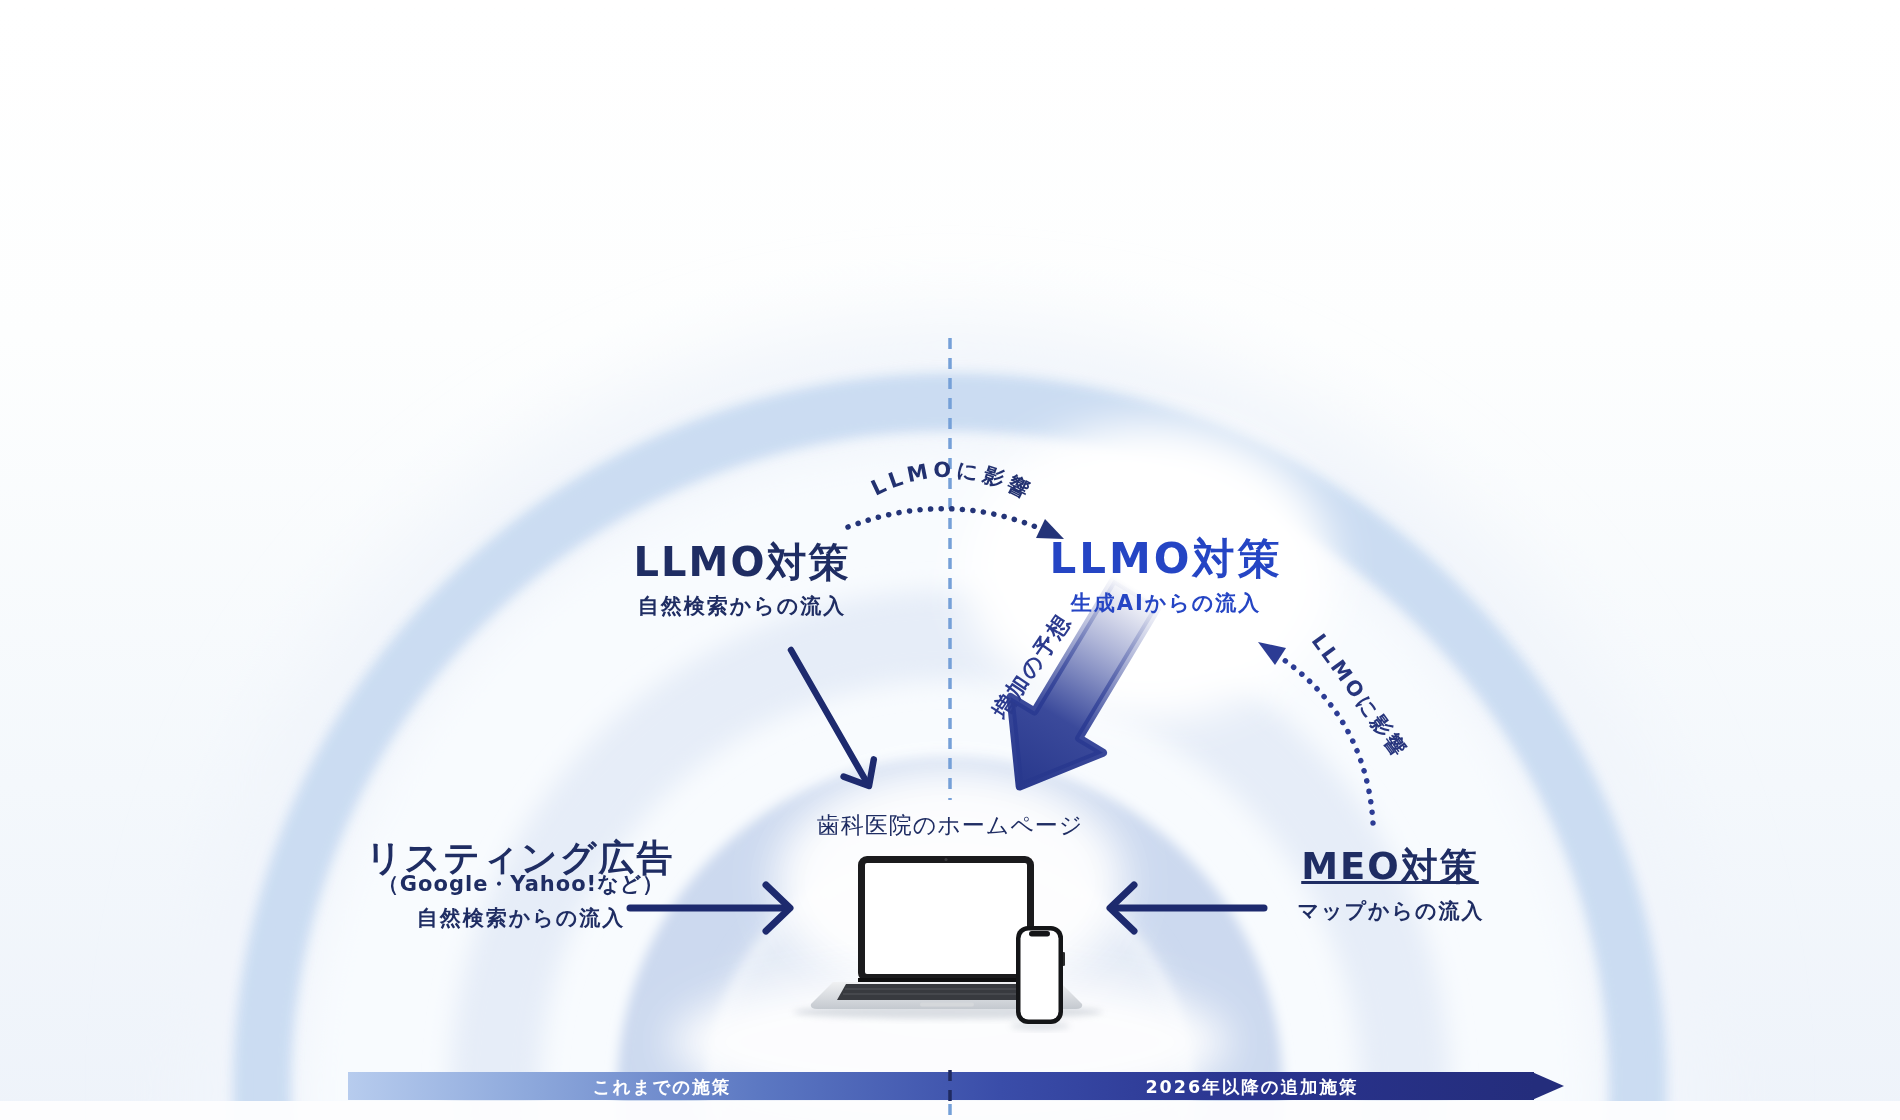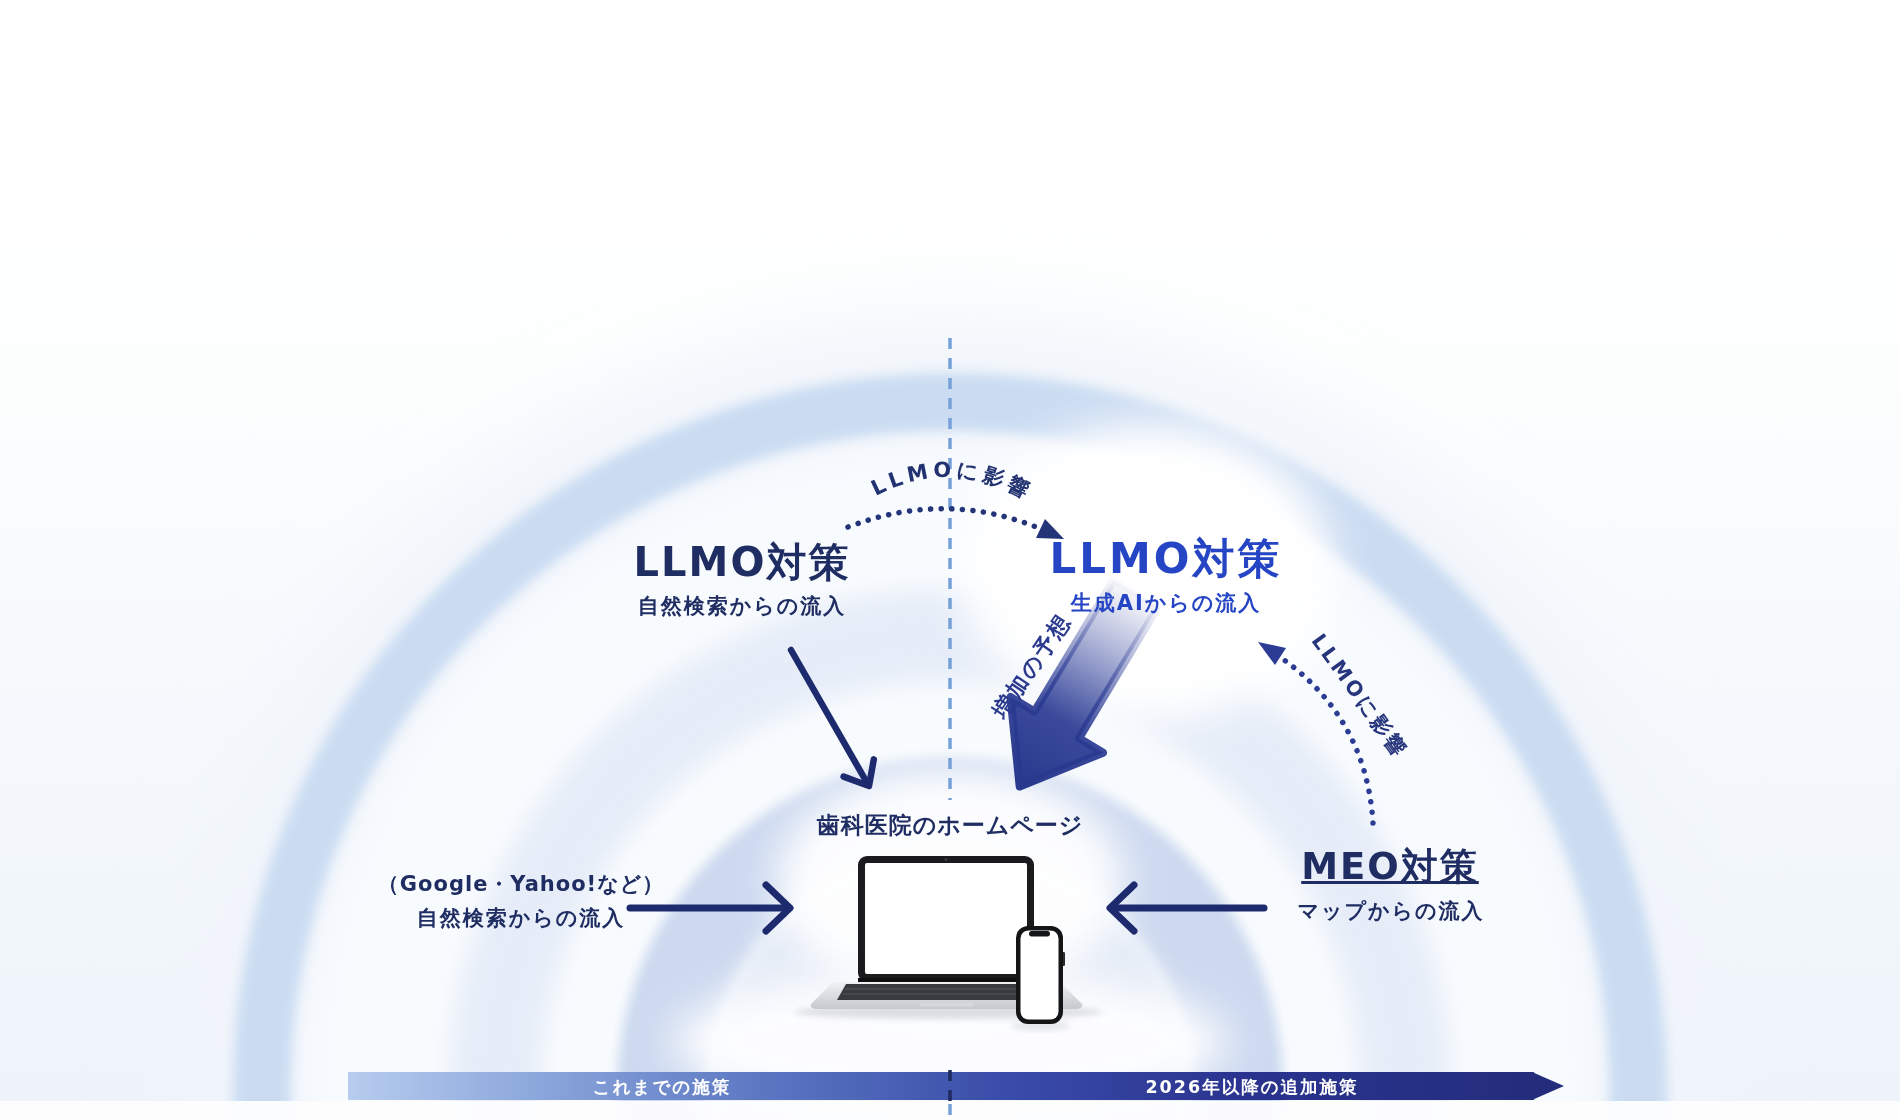--- a/index.html
+++ b/index.html
@@ -16,21 +16,21 @@
   }
   .t-navy{color:#1f2d63;}
   .t-blue{color:#2545c4;}
   .title{font-weight:700;letter-spacing:2px;}
   .seo-title{font-size:40px;}
   .llmo-title{font-size:42px;letter-spacing:3px;}
   .listing-title{font-size:36px;}
   .meo-title{font-size:37px;}
   .subtitle{font-size:21px;font-weight:700;letter-spacing:2px;}
   .note{font-size:21px;font-weight:600;letter-spacing:1px;}
-  .homepage-label{font-size:23px;font-weight:700;letter-spacing:1px;}
+  .homepage-label{font-size:23px;font-weight:400;letter-spacing:1px;}
   .bar-label{
     font-size:17.5px;font-weight:700;letter-spacing:2px;color:#ffffff;
     line-height:26px;
   }
 </style>
 </head>
 <body>
 
 <div class="stage">
 
@@ -161,20 +161,21 @@
 
     <text transform="translate(1354,700) rotate(54)" text-anchor="middle" font-size="20.5" font-weight="700" letter-spacing="3" fill="#27357d">LLMOに影響</text>
   </svg>
 
   <div class="label-block title seo-title t-navy" style="left:742px;top:538px;">LLMO対策</div>
   <div class="label-block subtitle t-navy" style="left:742px;top:594px;">自然検索からの流入</div>
 
   <div class="label-block title llmo-title t-blue" style="left:1166px;top:534px;">LLMO対策</div>
   <div class="label-block subtitle t-blue" style="left:1166px;top:591px;">生成AIからの流入</div>
 
+  <div class="label-block title listing-title t-navy" style="left:520px;top:836px;">リスティング広告</div>
   <div class="label-block note t-navy" style="left:521px;top:872px;">（Google・Yahoo!など）</div>
   <div class="label-block subtitle t-navy" style="left:521px;top:906px;">自然検索からの流入</div>
 
   <div class="label-block title meo-title t-navy" style="left:1390px;top:845px;text-decoration:underline;">MEO対策</div>
   <div class="label-block subtitle t-navy" style="left:1391px;top:899px;">マップからの流入</div>
 
   <div class="label-block homepage-label t-navy" style="left:950px;top:812px;">歯科医院のホームページ</div>
 
   <div class="label-block bar-label" style="left:650px;top:1074px;margin-left:12px;">これまでの施策</div>
   <div class="label-block bar-label" style="left:1252px;top:1074px;">2026年以降の追加施策</div>

